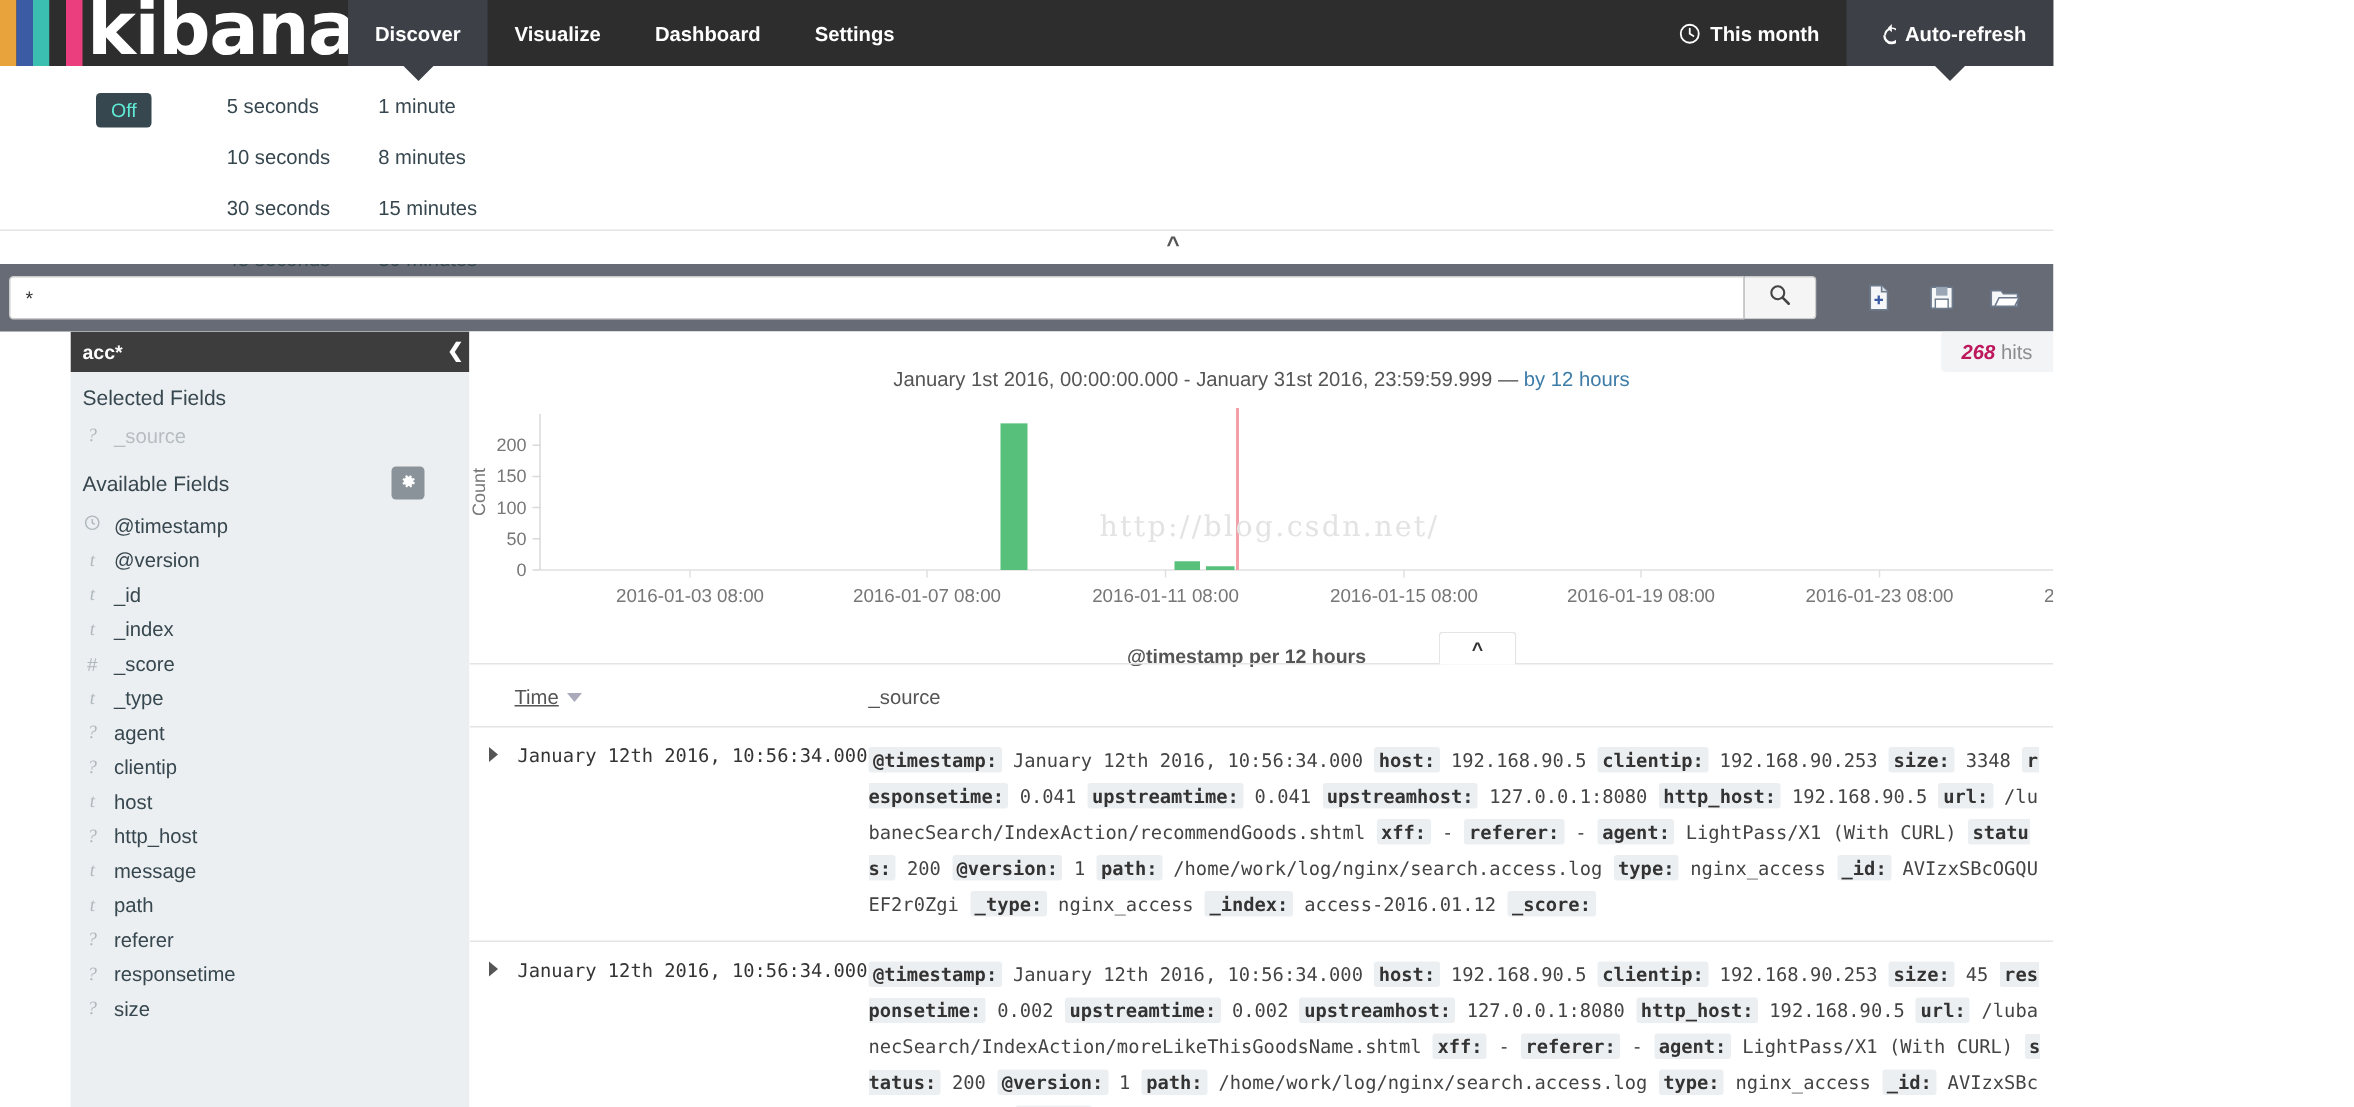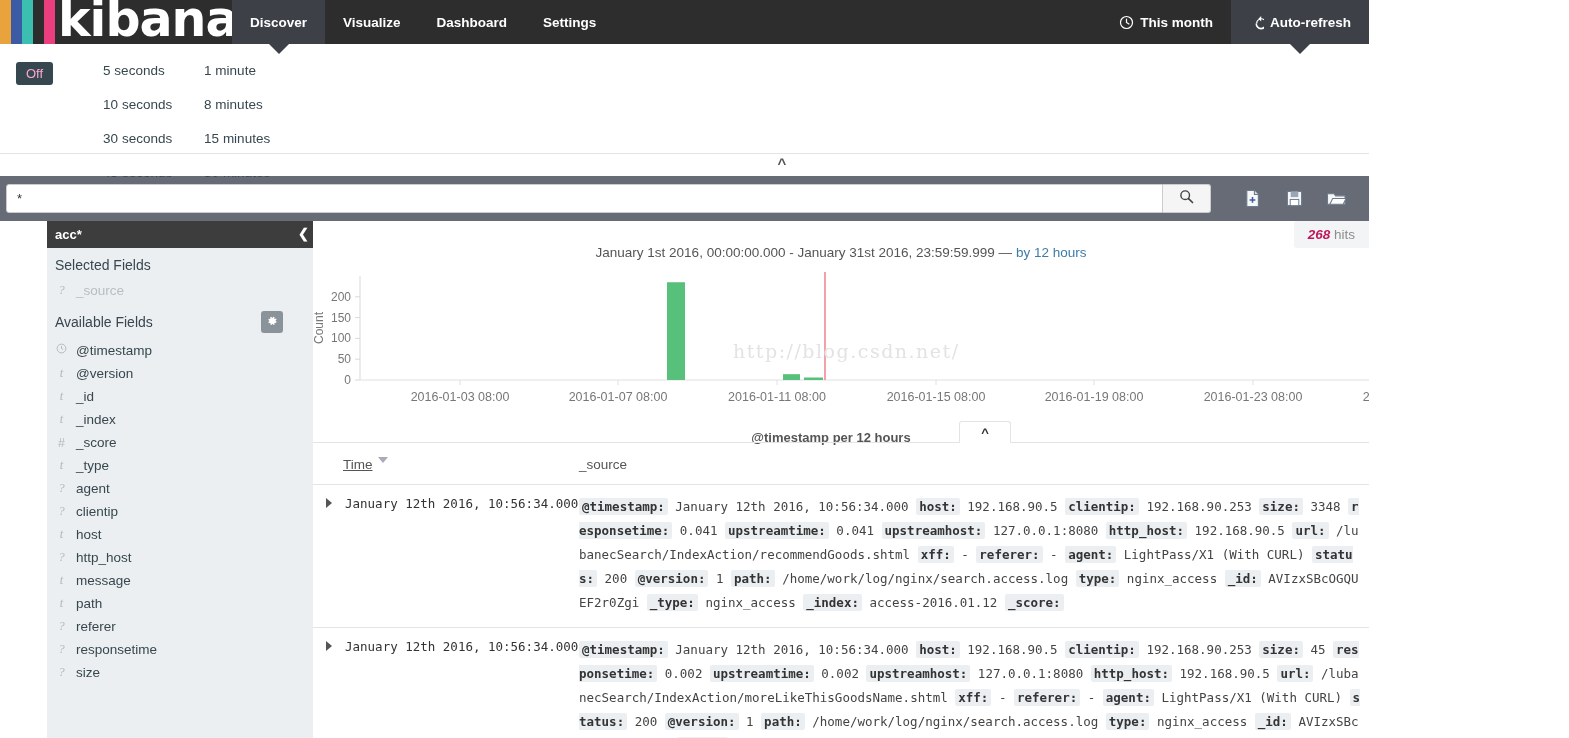--- a/index.html
+++ b/index.html
@@ -47,23 +47,23 @@
   .nav-ico { display: inline-flex; align-items: center; }
 
   
   .refresh-panel {
     background: #fff; padding: 18px 0 22px 0;
     border-bottom: 1px solid #e4e4e4;
     height: 110px;
   }
   .refresh-inner { display: flex; padding-left: 16px; }
   .off-btn {
-    background: #37474f; color: #f9a8d4; font-size: 13px;
+    background: #37474f; color: #5eead4; font-size: 13px;
     padding: 3px 10px; border-radius: 3px; height: 23px;
-    line-height: 17px; cursor: pointer; font-family: "Liberation Sans", sans-serif;
+    line-height: 17px; cursor: pointer; font-family: "Liberation Sans", sans-serif; margin-left: 48px;
   }
   .refresh-cols { display: flex; margin-left: 50px; }
   .refresh-col { width: 101px; display: flex; flex-direction: column; gap: 16px; }
   .refresh-col.wide { width: 99px; }
   .refresh-opt {
     color: #37474f; font-size: 13.5px; line-height: 18px; cursor: pointer;
     padding: 0; margin-bottom: 0; white-space: nowrap;
   }
 
   
@@ -166,21 +166,21 @@
     justify-content: center; cursor: pointer; font-size: 13px; color: #333;
     font-weight: 700; z-index: 3;
   }
   .table-divider { position: absolute; left: 0; right: 0; top: 221px; border-top: 1px solid #e4e4e4; }
 
   .doc-table { position: absolute; top: 222px; left: 0; right: 0; bottom: 0; overflow: hidden; }
   .dt-head {
     display: flex; font-size: 13.5px; color: #555; padding: 14px 0 12px 0;
     border-bottom: 1px solid #e4e4e4;
   }
-  .dt-th-time { width: 266px; padding-left: 30px; display: flex; align-items: flex-start; gap: 5px; cursor: pointer; text-decoration: underline; }
+  .dt-th-time { width: 266px; padding-left: 30px; display: flex; align-items: center; gap: 5px; cursor: pointer; text-decoration: underline; }
   .dt-th-src { flex: 1; }
   .caret-dn {
     width: 0; height: 0; border-left: 5px solid transparent;
     border-right: 5px solid transparent; border-top: 6px solid #aab;
     display: inline-block;
   }
   .dt-row { display: flex; border-bottom: 1px solid #e4e4e4; padding: 10px 0 12px 0; }
   .dt-expand { width: 32px; display: flex; justify-content: center; padding-top: 3px; cursor: pointer; }
   .tri-right {
     width: 0; height: 0; border-top: 5px solid transparent;

